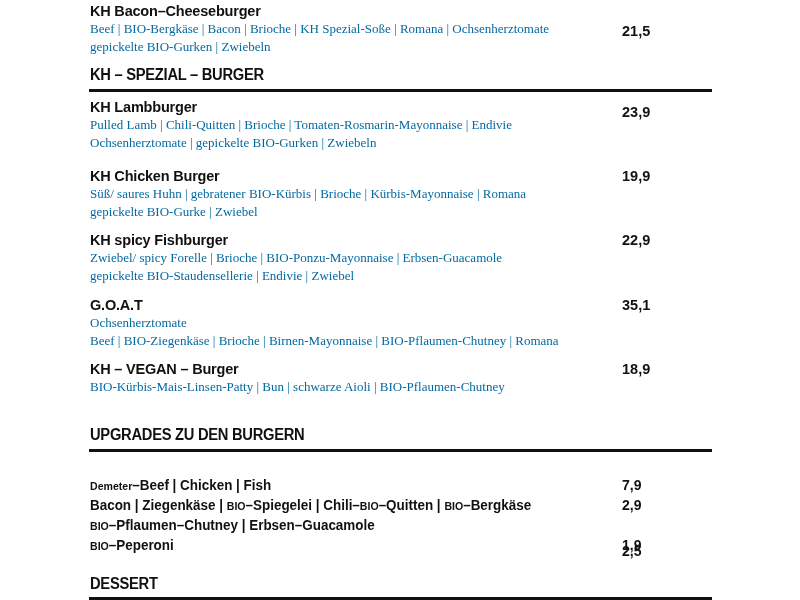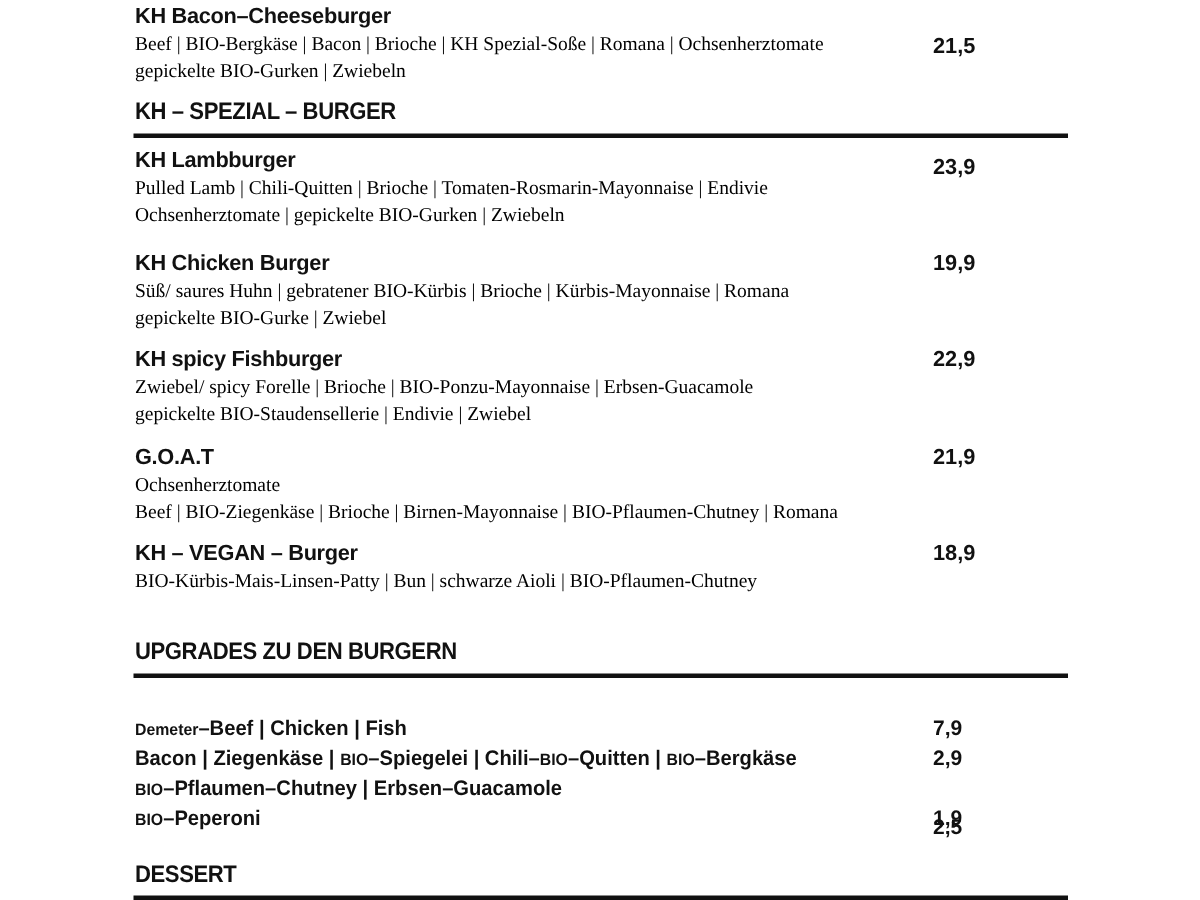--- a/index.html
+++ b/index.html
@@ -1,21 +1,21 @@
 <!DOCTYPE html>
 <html><head>
   <meta charset="utf-8">
   <style>
     html, body { margin: 0; padding: 0; background: #ffffff; }
     body { width: 800px; height: 600px; overflow: hidden; position: relative; color: #111; }
     .page { position: absolute; left: 0; top: 0; width: 800px; height: 524px; }
 
     .item { position: absolute; left: 90px; width: 620px; }
     .item-name { font-family: "Liberation Sans", sans-serif; font-weight: bold; font-size: 14.5px; line-height: 18px; letter-spacing: -0.2px; color: #111; white-space: nowrap; }
-    .item-desc { font-family: "Liberation Serif", serif; font-size: 13px; line-height: 18px; color: #000000; white-space: nowrap; }
+    .item-desc { font-family: "Liberation Serif", serif; font-size: 13px; line-height: 18px; color: #0369a1; white-space: nowrap; }
     .price { position: absolute; left: 622px; font-family: "Liberation Sans", sans-serif; font-weight: bold; font-size: 14.5px; line-height: 18px; color: #111; }
 
     .section-title { position: absolute; left: 90px; font-family: "Liberation Sans", sans-serif; font-weight: bold; font-size: 16px; line-height: 20px; letter-spacing: -0.3px; color: #111; white-space: nowrap; transform: scaleX(0.92); transform-origin: left center; }
     .rule { position: absolute; left: 89px; width: 623px; height: 3px; background: #111; }
 
     .upgrade { position: absolute; left: 90px; font-family: "Liberation Sans", sans-serif; font-weight: bold; font-size: 14px; line-height: 20px; color: #111; white-space: nowrap; transform: scaleX(0.96); transform-origin: left center; }
     .upgrade .small { font-size: 11px; font-weight: bold; }
     .upgrade-price { position: absolute; left: 622px; font-family: "Liberation Sans", sans-serif; font-weight: bold; font-size: 14px; line-height: 20px; color: #111; }
   </style>
 </head>
@@ -52,21 +52,21 @@
     <div class="item-desc">Zwiebel/ spicy Forelle | Brioche | BIO-Ponzu-Mayonnaise | Erbsen-Guacamole</div>
     <div class="item-desc">gepickelte BIO-Staudensellerie | Endivie | Zwiebel</div>
   </div>
   <div class="price" style="top:231px;">22,9</div>
 
   <div class="item" style="top:296px;">
     <div class="item-name">G.O.A.T</div>
     <div class="item-desc">Ochsenherztomate</div>
     <div class="item-desc">Beef | BIO-Ziegenkäse | Brioche | Birnen-Mayonnaise | BIO-Pflaumen-Chutney | Romana</div>
   </div>
-  <div class="price" style="top:296px;">21,9</div>
+  <div class="price" style="top:296px;">35,1</div>
 
   <div class="item" style="top:360px;">
     <div class="item-name">KH – VEGAN – Burger</div>
     <div class="item-desc">BIO-Kürbis-Mais-Linsen-Patty | Bun | schwarze Aioli | BIO-Pflaumen-Chutney</div>
   </div>
   <div class="price" style="top:360px;">18,9</div>
 
   <div class="section-title" style="top:425px;">UPGRADES ZU DEN BURGERN</div>
   <div class="rule" style="top:449px;"></div>
 

